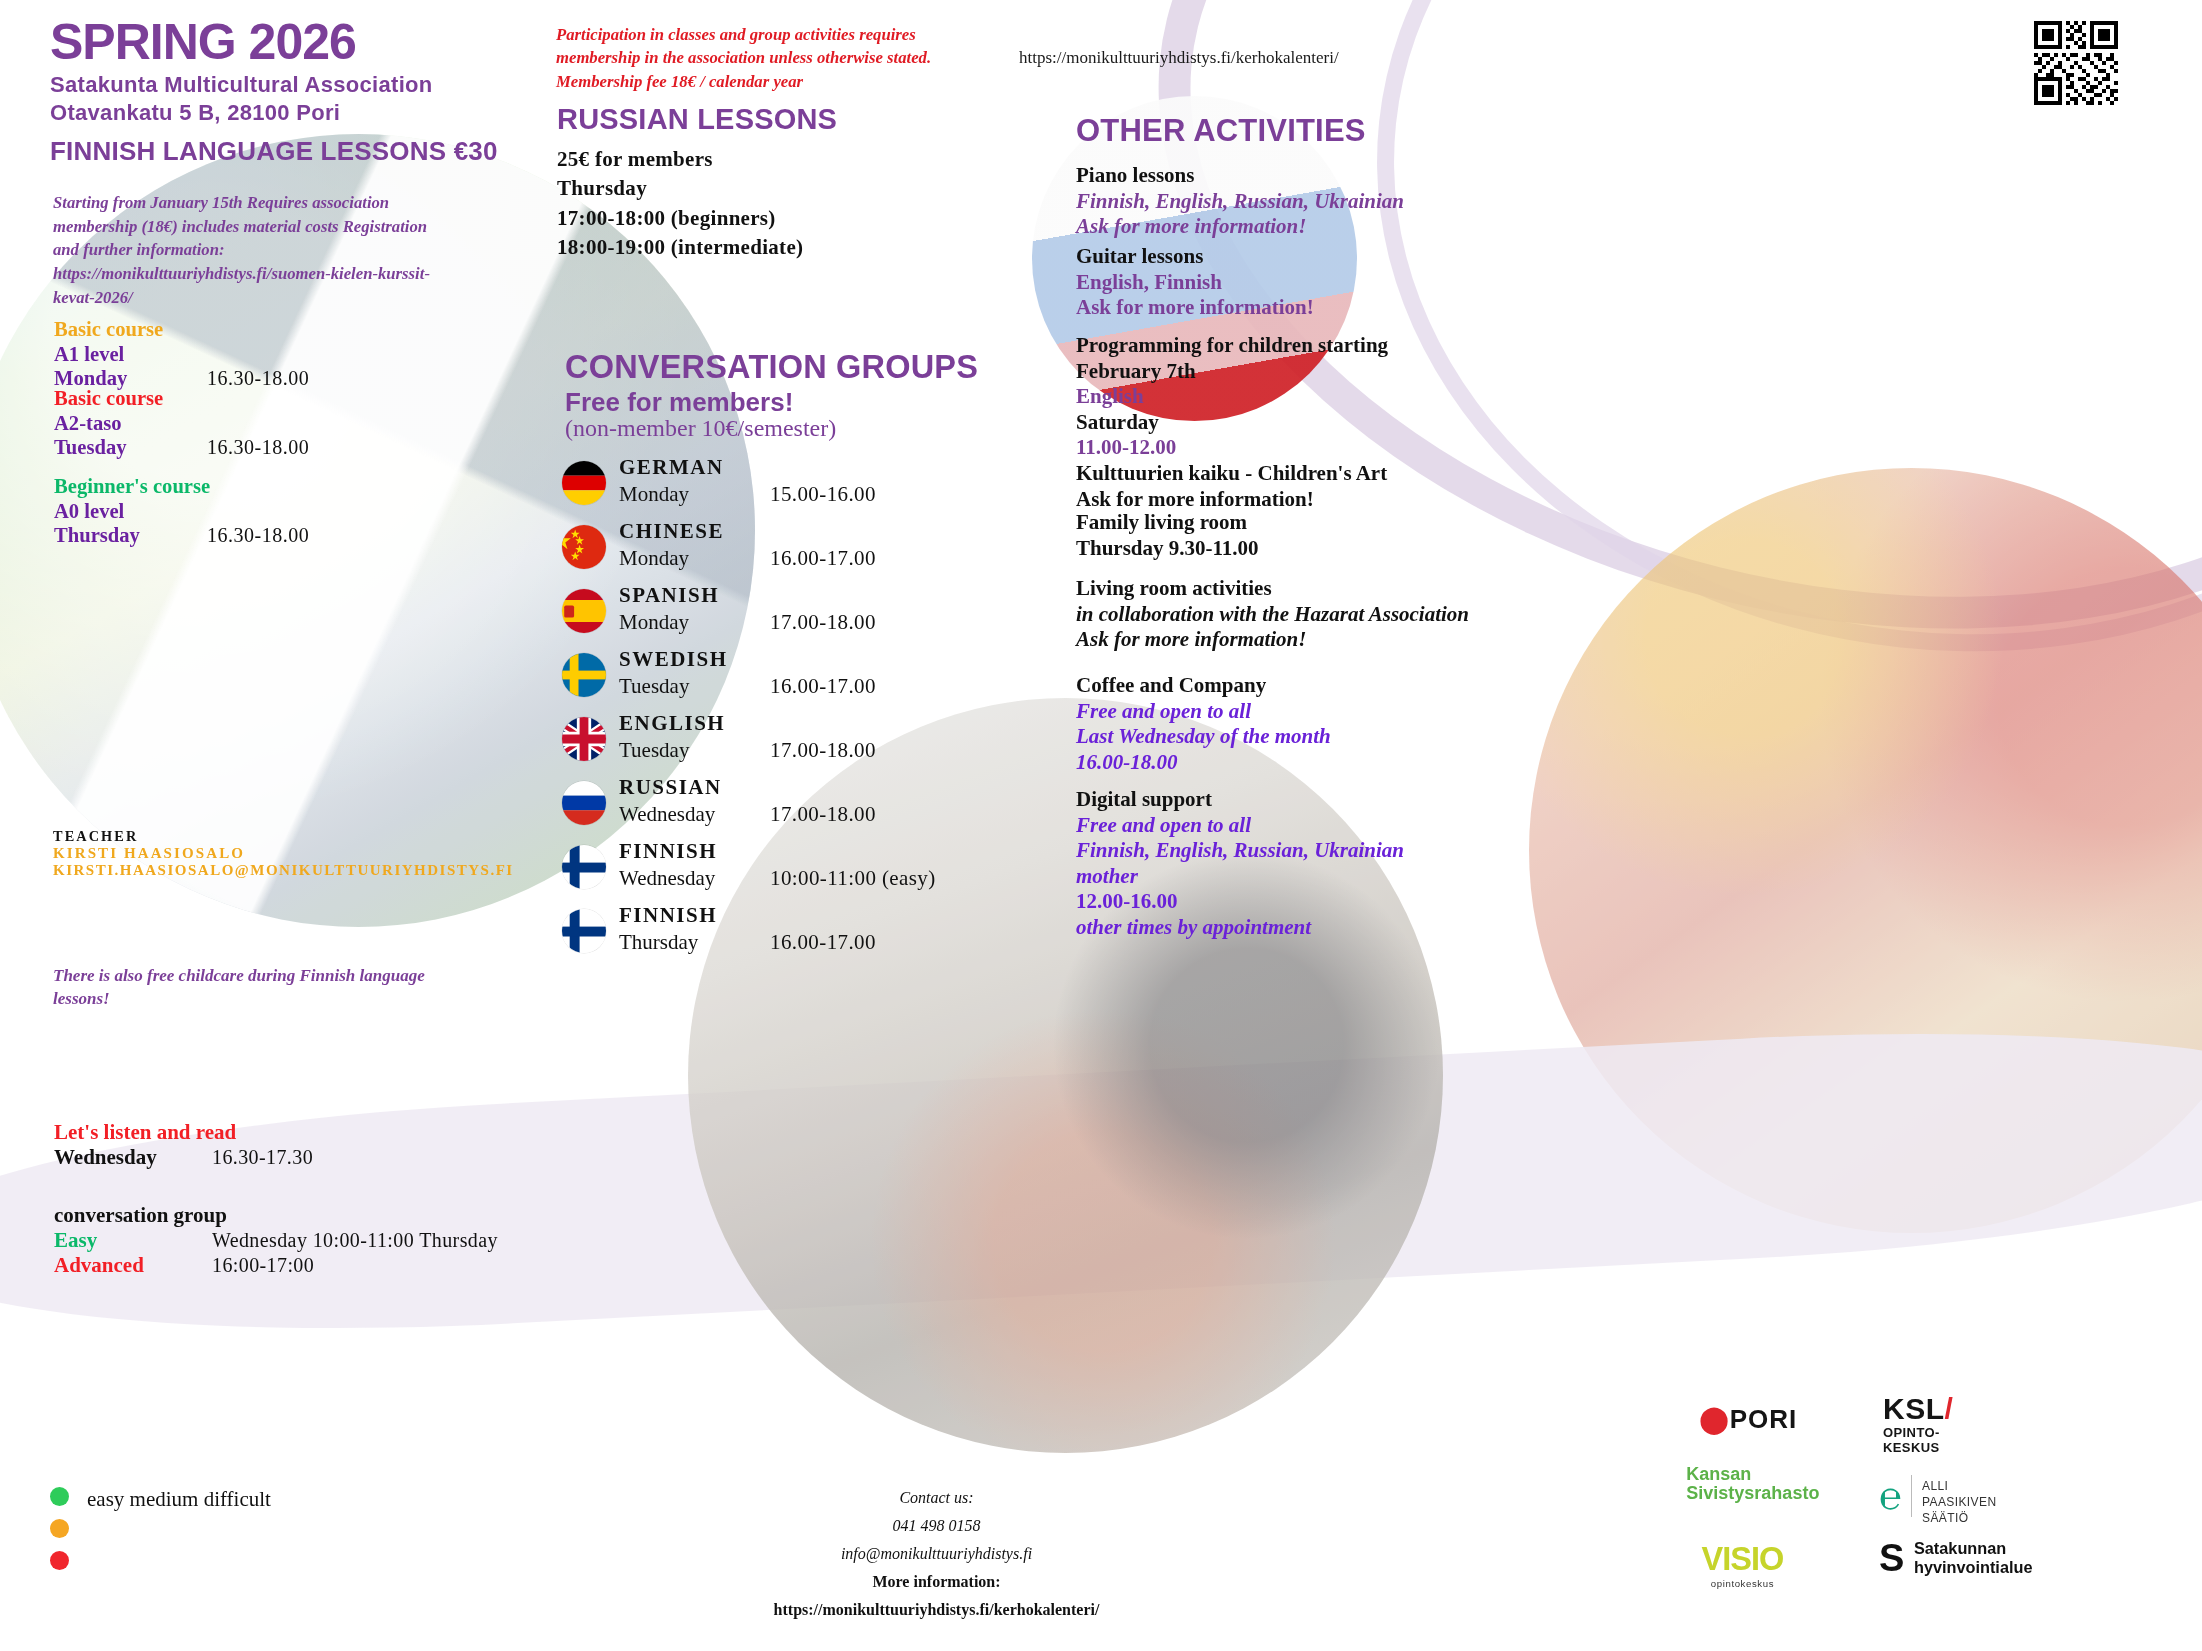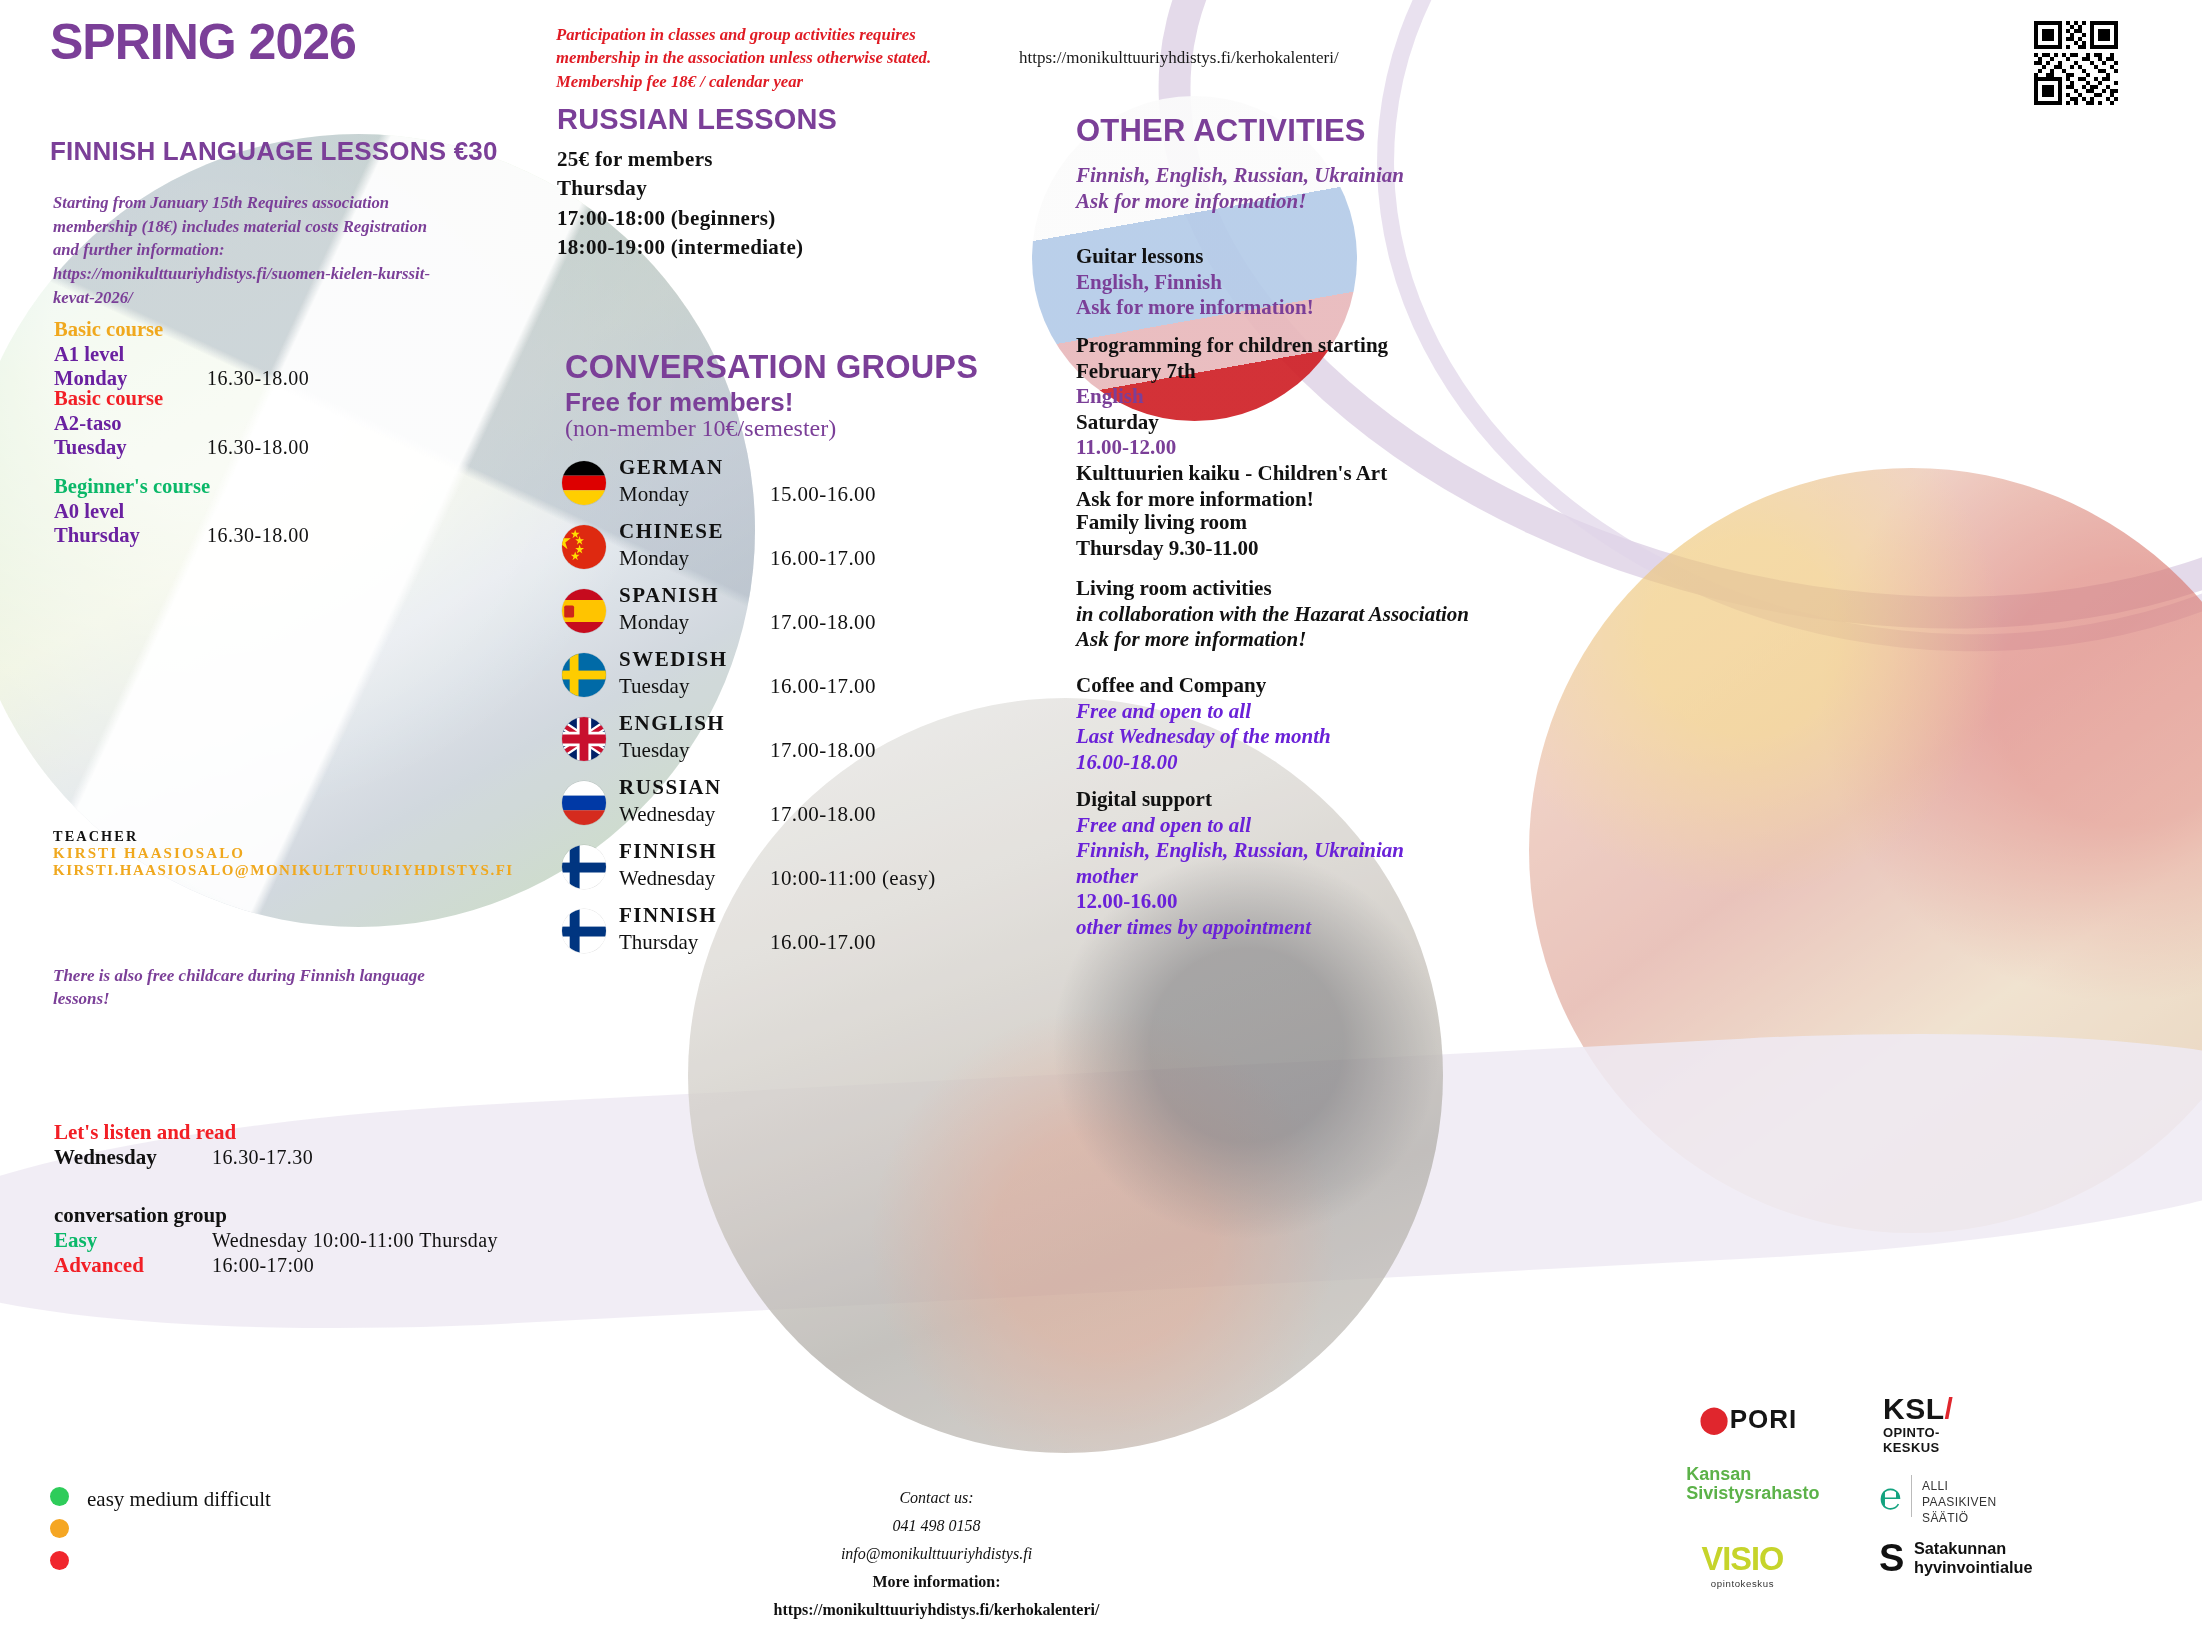--- a/index.html
+++ b/index.html
@@ -248,20 +248,24 @@
 <div class="deco swoosh2"></div>
 <div class="deco swoosh3"></div>
 <div class="deco circle-russia"></div>
 <div class="deco circle-activities"></div>
 <div class="deco swoosh1"></div>
 <div class="deco circle-photo"></div>
 
 <div class="page">
 
   <div class="title-main">SPRING 2026</div>
+  <div class="title-sub">
+    <div>Satakunta   Multicultural   Association</div>
+    <div>Otavankatu 5 B, 28100 Pori</div>
+  </div>
   <div class="sec-finnish-h">FINNISH LANGUAGE LESSONS €30</div>
 
   <div class="note-red">Participation in classes and group activities requires membership in the association unless otherwise stated. Membership fee 18€ / calendar year</div>
   <div class="url-top">https://monikulttuuriyhdistys.fi/kerhokalenteri/</div>
 
   <svg class="qr" viewBox="0 0 21 21" shape-rendering="crispEdges">
     <rect width="21" height="21" fill="#fff"></rect>
     <g fill="#000">
       <rect x="0" y="0" width="7" height="1"></rect>
         <rect x="0" y="6" width="7" height="1"></rect>
@@ -563,20 +567,21 @@
     <div class="italic">Contact us:</div>
     <div class="italic">041 498 0158</div>
     <div class="italic">info@monikulttuuriyhdistys.fi</div>
     <div class="b">More information:</div>
     <div class="b">https://monikulttuuriyhdistys.fi/kerhokalenteri/</div>
   </div>
 
   <div class="sec-other-h">OTHER ACTIVITIES</div>
 
   <div class="act" style="top:163px">
+    <div class="act-title">Piano lessons</div>
     <div class="act-purple-i">Finnish, English, Russian, Ukrainian</div>
     <div class="act-purple-i">Ask for more information!</div>
   </div>
 
   <div class="act" style="top:244px">
     <div class="act-title">Guitar lessons</div>
     <div class="act-purple">English, Finnish</div>
     <div class="act-purple">Ask for more information!</div>
   </div>
 

